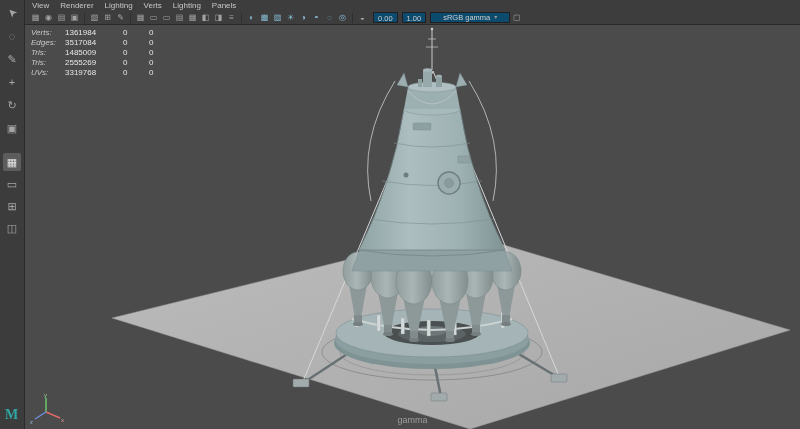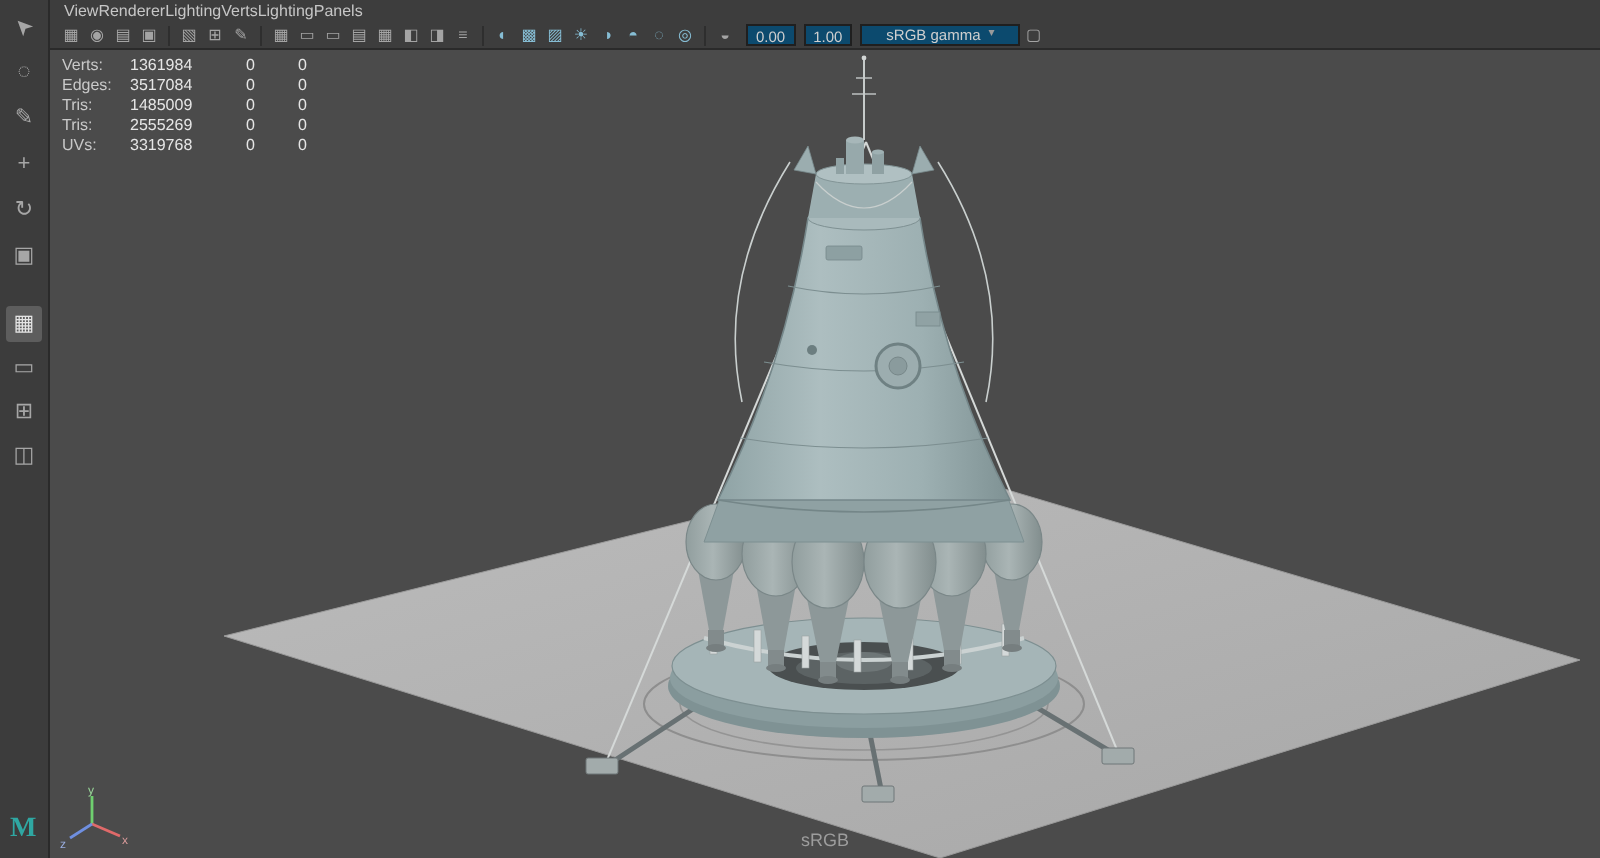--- a/index.html
+++ b/index.html
@@ -13,21 +13,21 @@
   .toolbox .tools{padding-top:4px;gap:5px;}
   .toolbox .layouts{gap:4px;}
   .tb-spacer{height:16px;}
   .toolbox .icon{width:18px;height:18px;line-height:18px;text-align:center;font-size:11px;
                  color:#a6a6a6;cursor:pointer;}
   .toolbox .icon.active{background:#5d5d5d;border-radius:2px;color:#e4e4e4;}
   .toolbox [data-name="select-tool-icon"]{transform:rotate(-135deg);}
 
   
   .menubar{position:absolute;left:25px;top:0;right:0;height:11px;background:#3d3d3d;
-           display:flex;align-items:center;padding-left:7px;font-size:8px;color:#c6c6c6;}
+           display:flex;align-items:center;gap:11px;padding-left:7px;font-size:8px;color:#c6c6c6;}
   .menu-item{cursor:pointer;}
 
   
   .iconbar{position:absolute;left:25px;top:11px;right:0;height:14px;background:#3d3d3d;
            border-bottom:1px solid #2a2a2a;box-sizing:border-box;display:flex;align-items:center;
            padding-left:4px;}
   .igroup{display:flex;align-items:center;}
   .iconbar .icon{width:13px;height:13px;line-height:13px;text-align:center;font-size:8px;
                  color:#a4a4a4;cursor:pointer;}
   .iconbar .icon.active{color:#86bdd4;}
@@ -37,21 +37,21 @@
   .dropdown{display:flex;align-items:center;justify-content:center;width:80px;}
   .dropdown .arrow{font-size:6px;color:#9a9a9a;margin-left:4px;}
 
   
   .viewport{position:absolute;left:25px;top:25px;right:0;bottom:0;background:#4b4b4b;}
   .viewport svg.scene{position:absolute;left:0;top:0;width:100%;height:100%;}
 
   
   .hud{position:absolute;left:6px;top:3px;font-size:8px;line-height:10px;color:#dedede;}
   .hud-row{display:grid;grid-template-columns:34px 58px 26px 22px;}
-  .hud-label{color:#c9c9c9;}
+  .hud-label{color:#c9c9c9;font-style:italic;}
   .hud-v{color:#e6e6e6;}
 
   .cam-label{position:absolute;left:0;right:0;bottom:4px;text-align:center;font-size:9px;color:#9d9d9d;}
 
   .logo{position:absolute;left:5px;bottom:6px;z-index:9;font-size:14px;font-weight:bold;
         color:#2fa7a2;font-family:"Liberation Serif",serif;}
   .gizmo{position:absolute;left:3px;bottom:2px;}
 </style>
 </head>
 <body>
@@ -306,21 +306,21 @@
         <span class="hud-v" data-name="hud-value">0</span>
       </div>
       <div class="hud-row" data-name="hud-row">
         <span class="hud-label" data-name="hud-label">UVs:</span>
         <span class="hud-v" data-name="hud-value">3319768</span>
         <span class="hud-v" data-name="hud-value">0</span>
         <span class="hud-v" data-name="hud-value">0</span>
       </div>
     </div>
 
-    <div class="cam-label" data-name="camera-name-label">sRGB</div>
+    <div class="cam-label" data-name="camera-name-label">gamma</div>
 
     <svg class="gizmo" width="40" height="36" viewBox="0 0 40 36" data-name="view-axis-gizmo">
       <line x1="18" y1="21" x2="18" y2="7" stroke="#6fcf6f" stroke-width="1.4"></line>
       <line x1="18" y1="21" x2="32" y2="27" stroke="#e06a6a" stroke-width="1.4"></line>
       <line x1="18" y1="21" x2="7" y2="28" stroke="#6f8fe0" stroke-width="1.4"></line>
       <text x="33" y="31" font-size="6" fill="#d89a9a" data-name="axis-x-label">x</text>
       <text x="16" y="6" font-size="6" fill="#9ad89a" data-name="axis-y-label">y</text>
       <text x="2" y="33" font-size="6" fill="#9aaee0" data-name="axis-z-label">z</text>
     </svg>
   </div>

